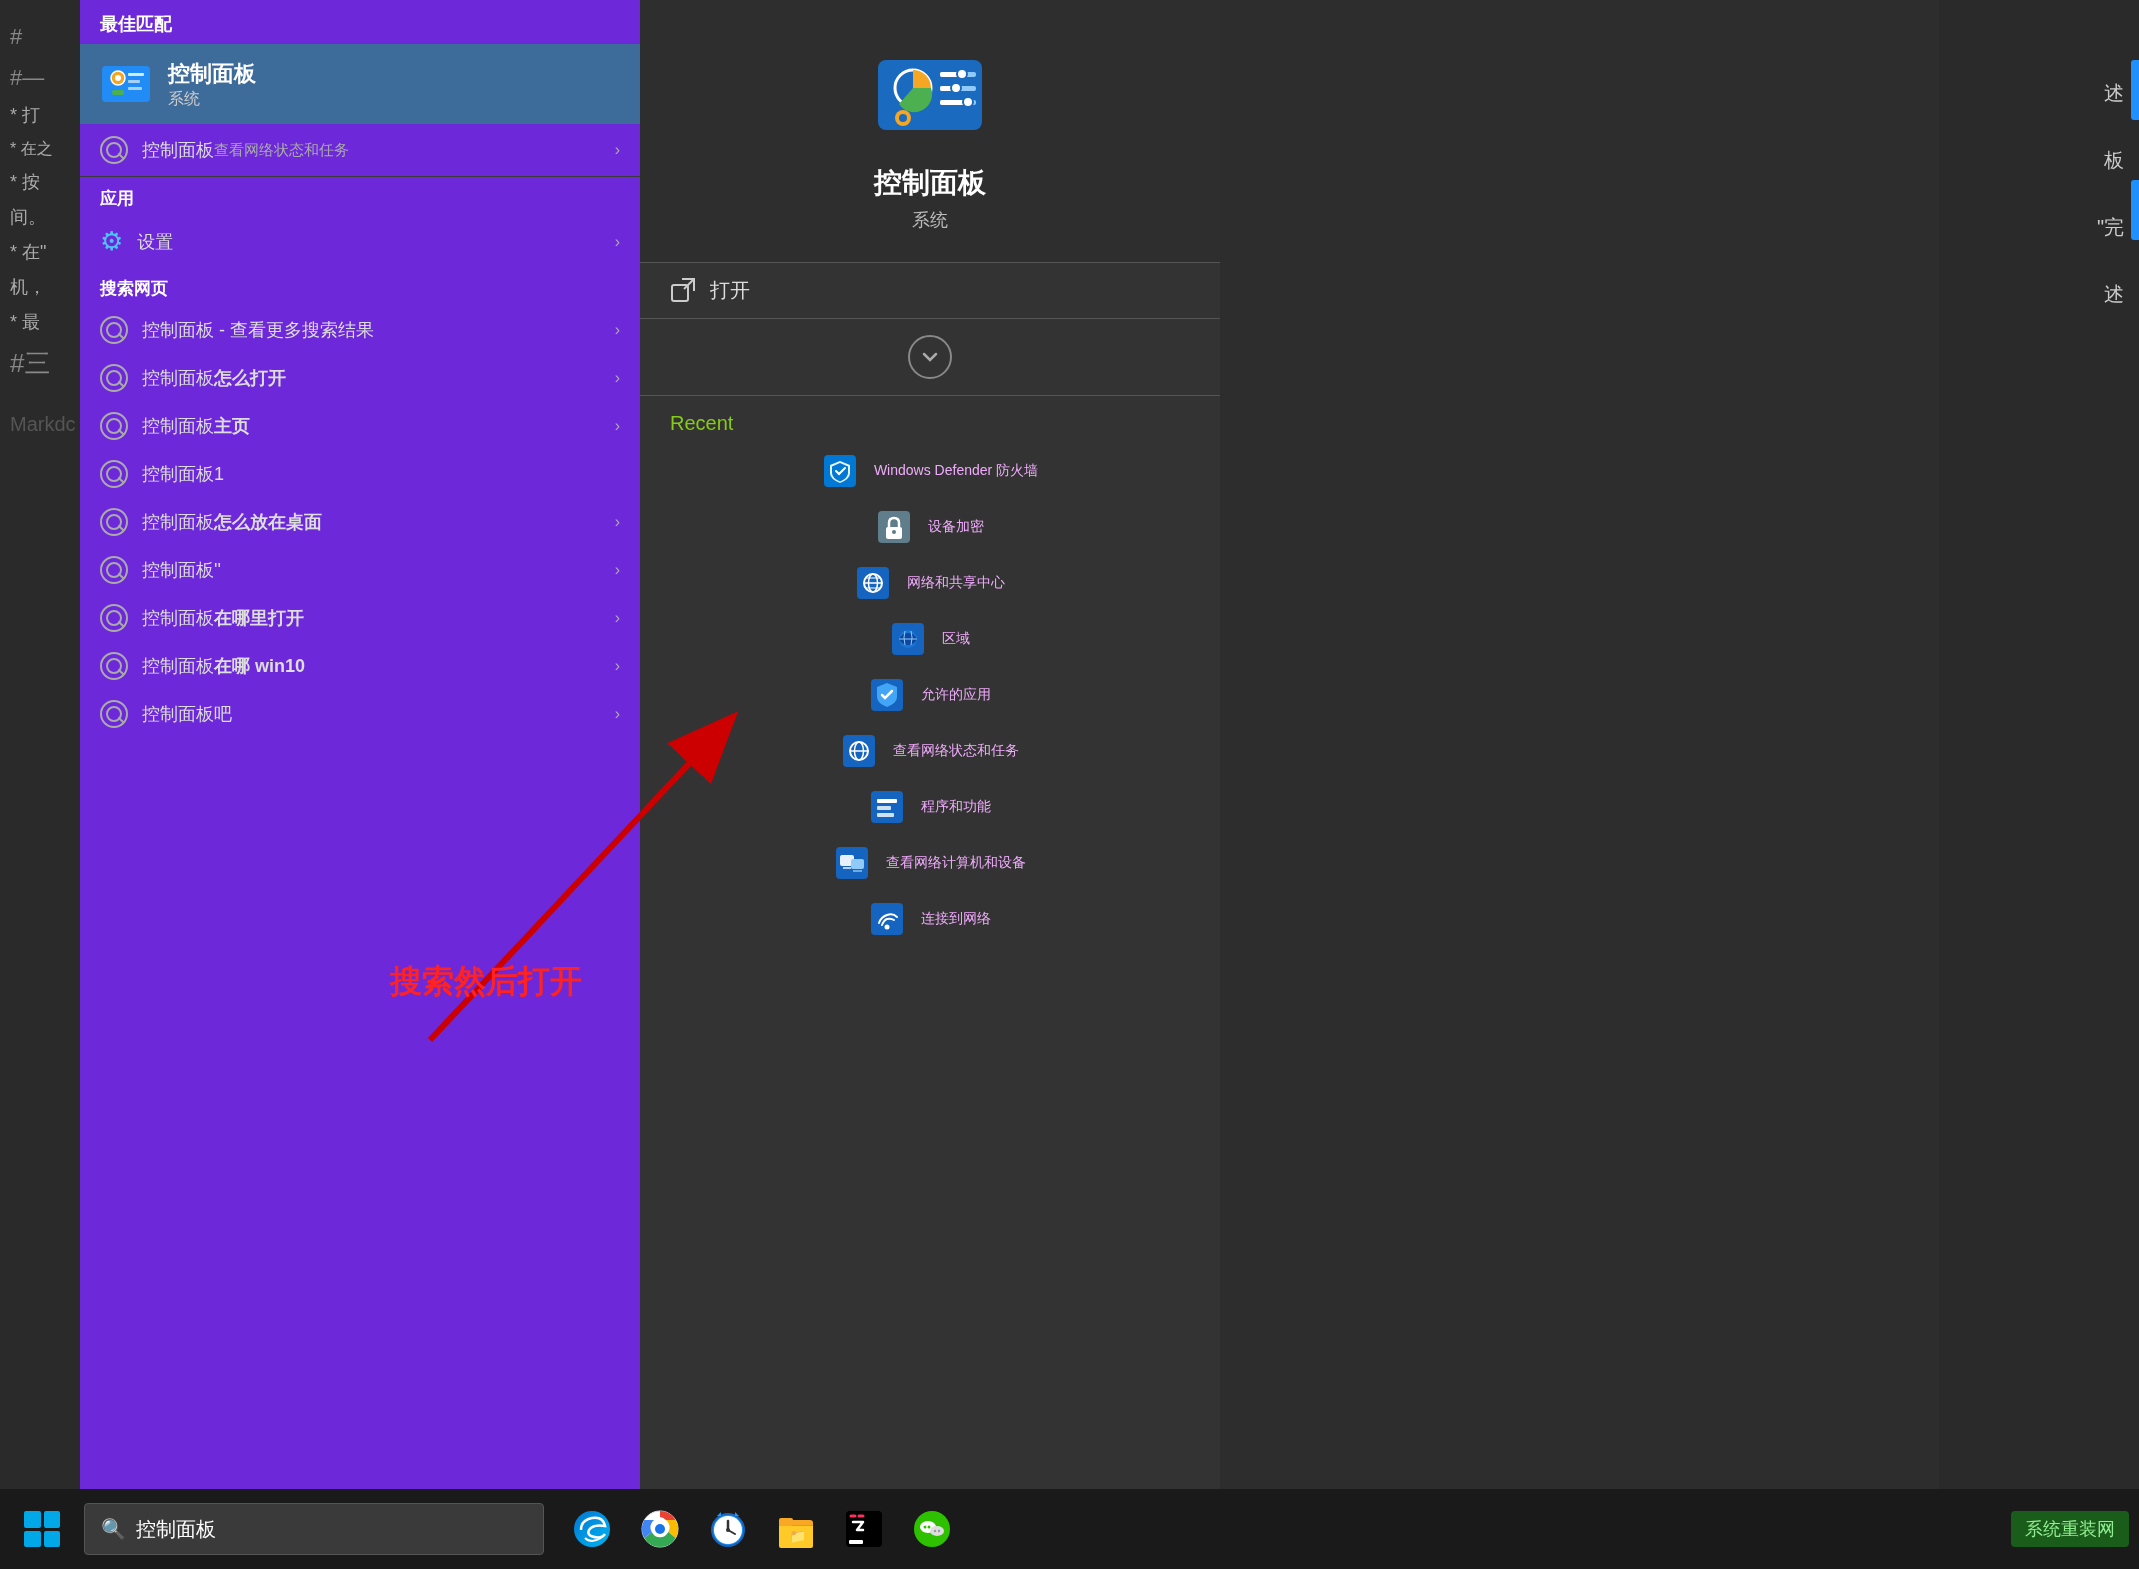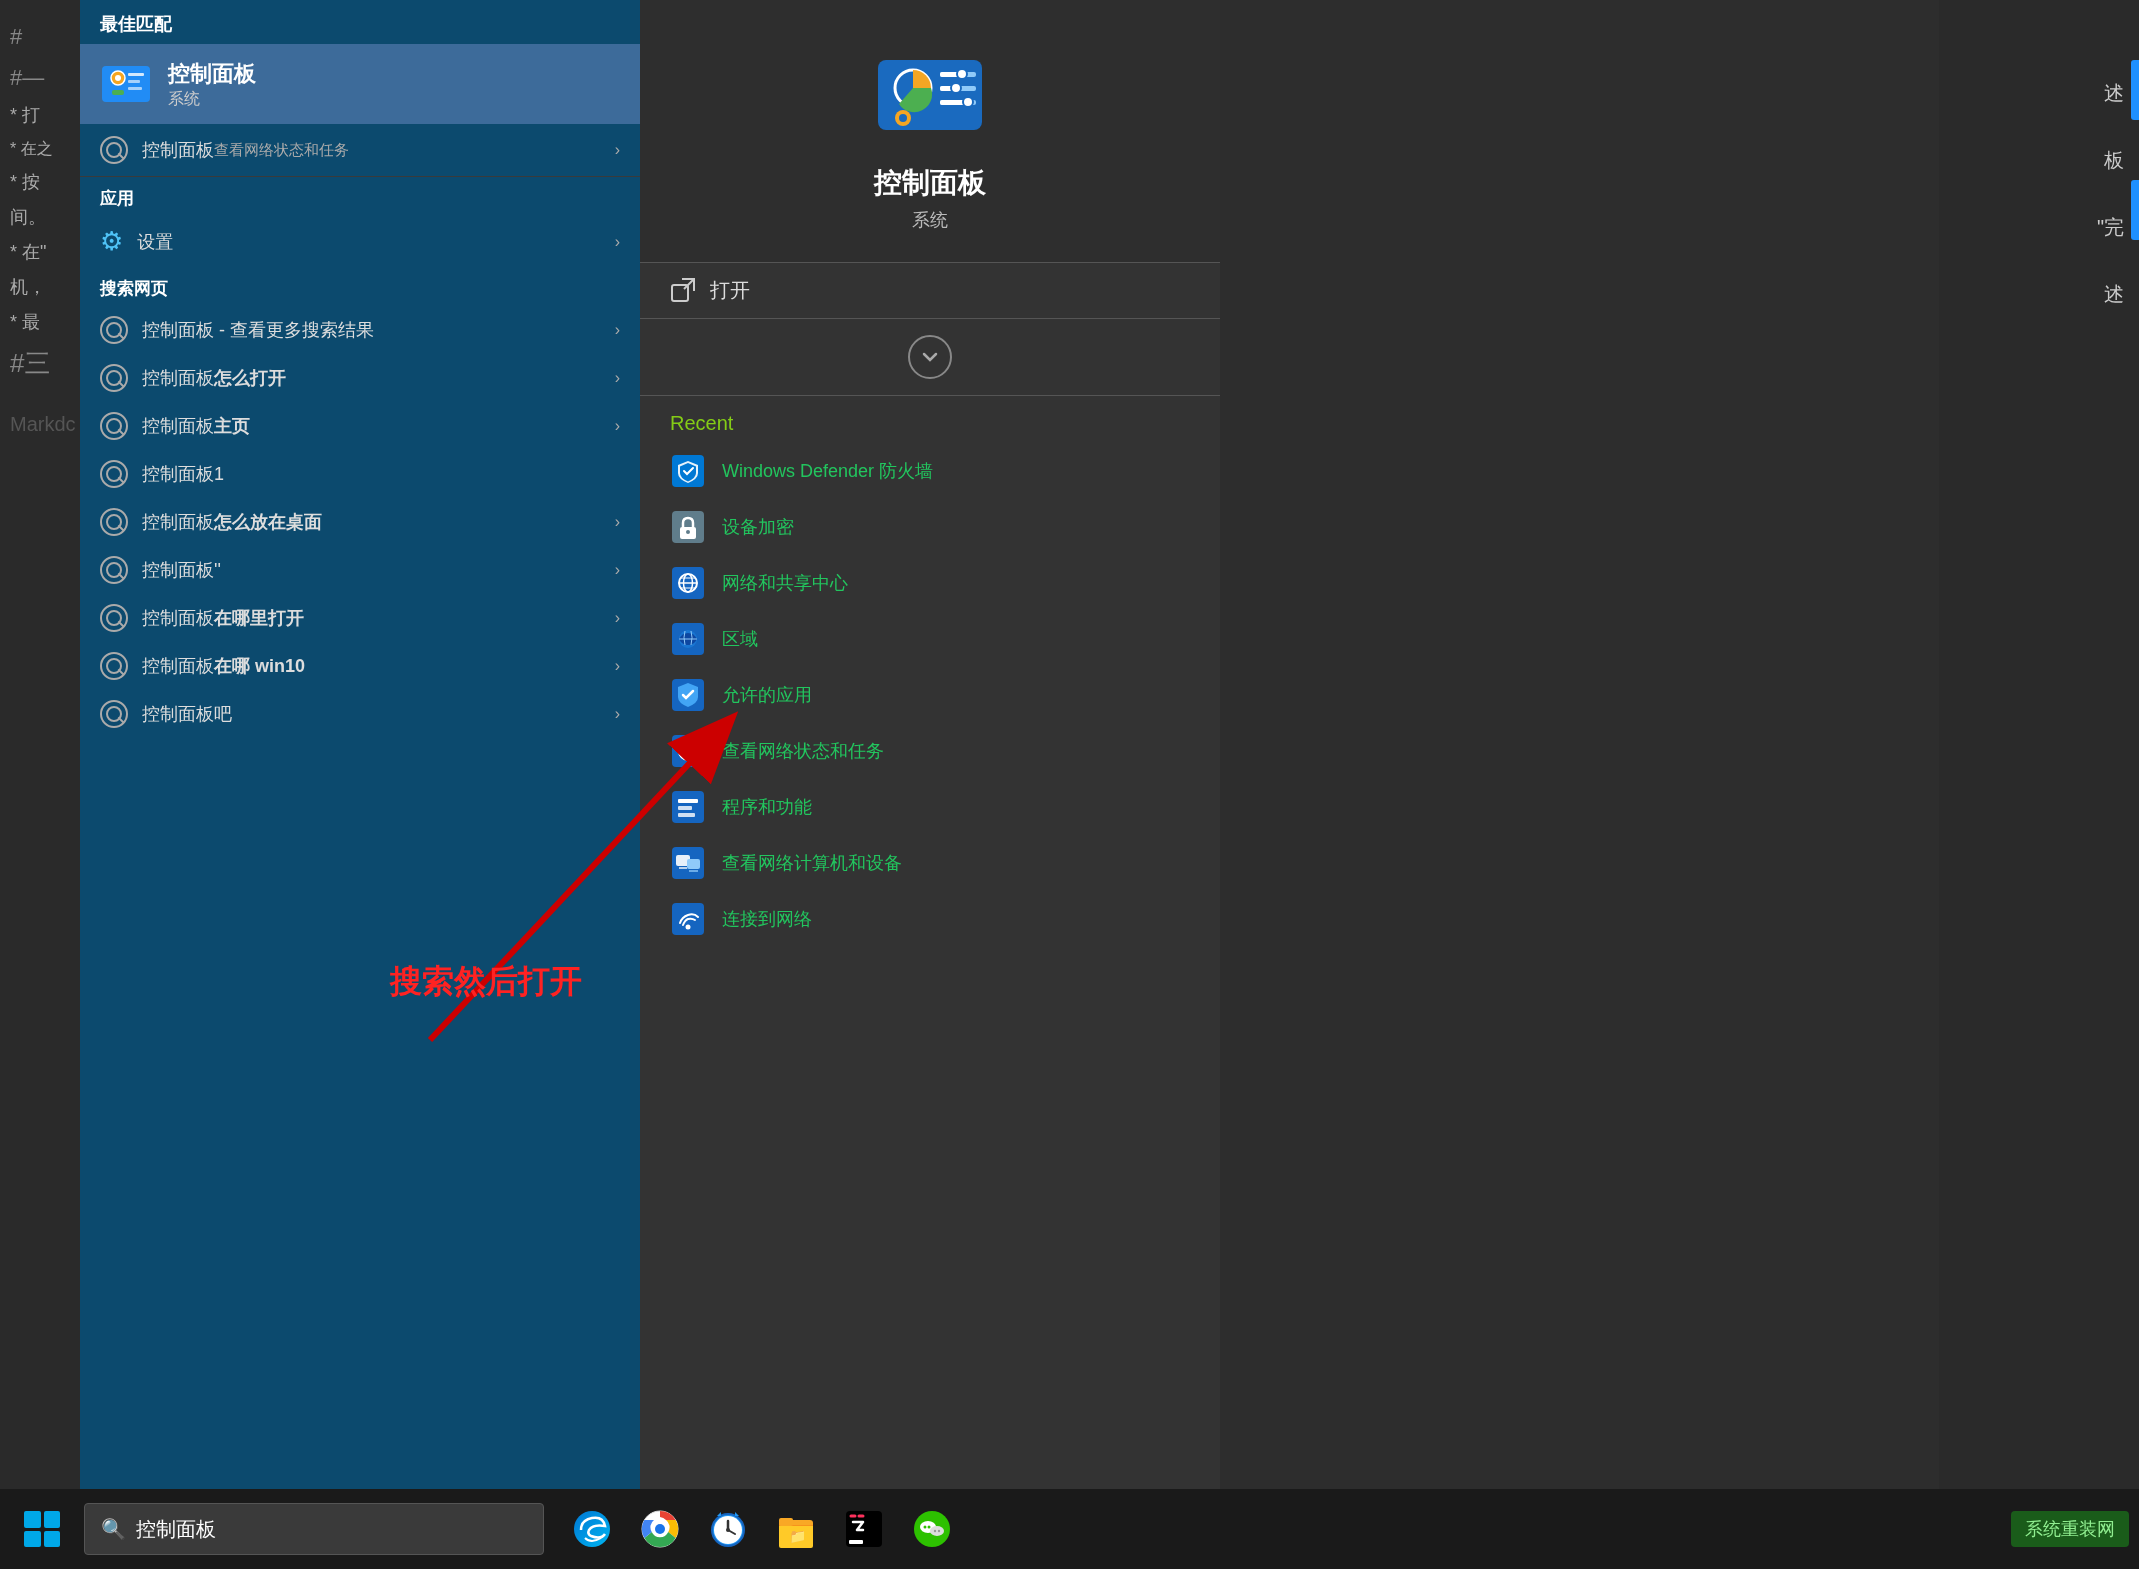--- a/index.html
+++ b/index.html
@@ -173,22 +173,23 @@
       display: flex;
       align-items: center;
       justify-content: center;
     }
 
     .recent-item {
       display: flex;
       align-items: center;
       padding: 10px 30px;
       cursor: pointer;
-      color: #22c55e;
-      font-size: 18px;
+      color: #f0abfc;
+      font-size: 14px;
+      justify-content: center;
     }
 
     .recent-item-icon {
       width: 36px;
       height: 36px;
       margin-right: 16px;
       flex-shrink: 0;
       display: flex;
       align-items: center;
       justify-content: center;
@@ -309,21 +310,21 @@
 <div class="right-text-area">
   <div style="color:#ccc;font-size:20px;margin-bottom:40px;text-align:right">述</div>
   <div style="color:#ccc;font-size:20px;margin-bottom:40px;text-align:right">板</div>
   <div style="color:#ccc;font-size:20px;margin-bottom:40px;text-align:right">"完</div>
   <div style="color:#ccc;font-size:20px;margin-bottom:40px;text-align:right">述</div>
 
   <div style="position:absolute;top:60px;right:0;width:8px;height:60px;background:#1e90ff;border-radius:3px 0 0 3px"></div>
   <div style="position:absolute;top:180px;right:0;width:8px;height:60px;background:#1e90ff;border-radius:3px 0 0 3px"></div>
 </div>
 
-<div class="search-panel" style="bottom:80px; top:0; left:80px; width:560px; background:#0c4a6e; overflow-y:auto;">
+<div class="search-panel" style="bottom:80px; top:0; left:80px; width:560px; background:#6d28d9; overflow-y:auto;">
 
   <div class="best-match-header">最佳匹配</div>
 
   <div class="best-match-item">
 
     <div class="best-match-icon">
       <svg width="52" height="52" viewBox="0 0 52 52">
         <rect x="2" y="8" width="48" height="36" rx="4" fill="#1e90ff" opacity="0.9"></rect>
         <circle cx="18" cy="20" r="7" fill="#f5a623" stroke="#fff" stroke-width="1.5"></circle>
         <circle cx="18" cy="20" r="3" fill="#fff"></circle>

